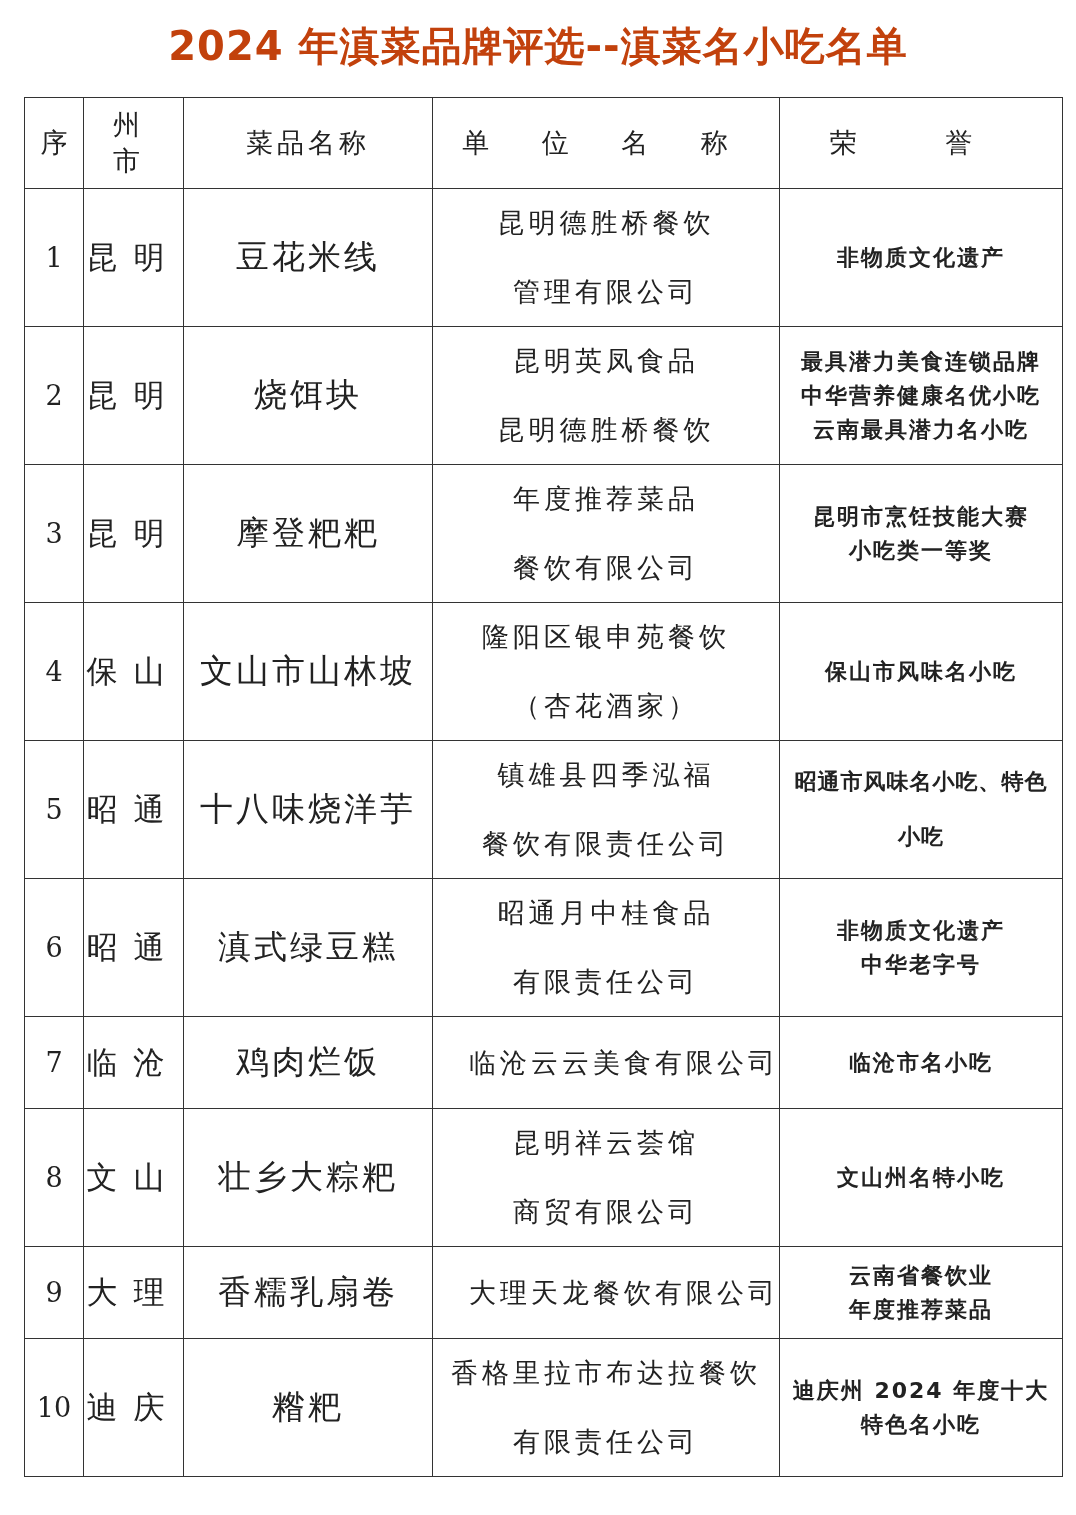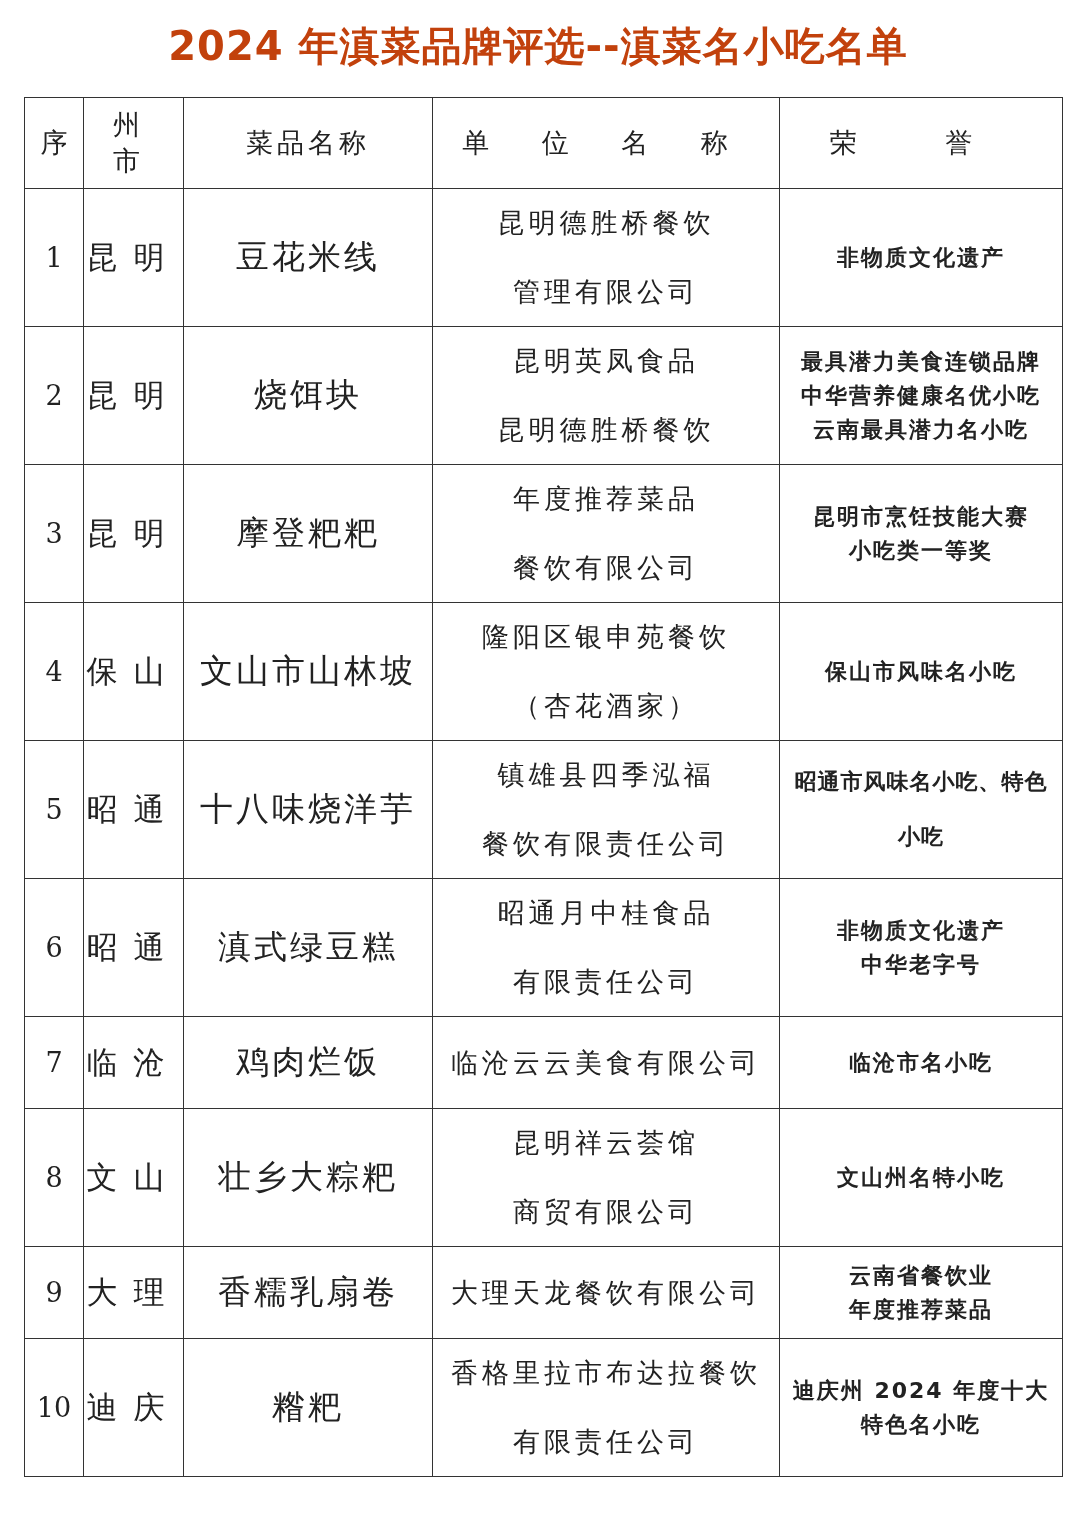--- a/index.html
+++ b/index.html
@@ -70,21 +70,21 @@
     td.unit {
       font-size: 27px;
       letter-spacing: 4px;
       font-family: Liberation Sans, sans-serif;
     }
     td.unit .line {
       display: block;
       line-height: 34px;
     }
     td.unit .line + .line { margin-top: 35px; }
-    td.unit.single .line { margin: 0; }
+    td.unit.single .line { margin: 0; text-align: right; }
     td.honor {
       font-size: 22px;
       letter-spacing: 2px;
       font-family: "DejaVu Sans", "Liberation Sans", sans-serif;
       line-height: 34px;
     }
     td.honor .line { display: block; font-weight: bold; }
     td.honor.spread .line + .line { margin-top: 21px; }
     tr.r2 td { height: 137px; }
     tr.r1 td { height: 91px; }

